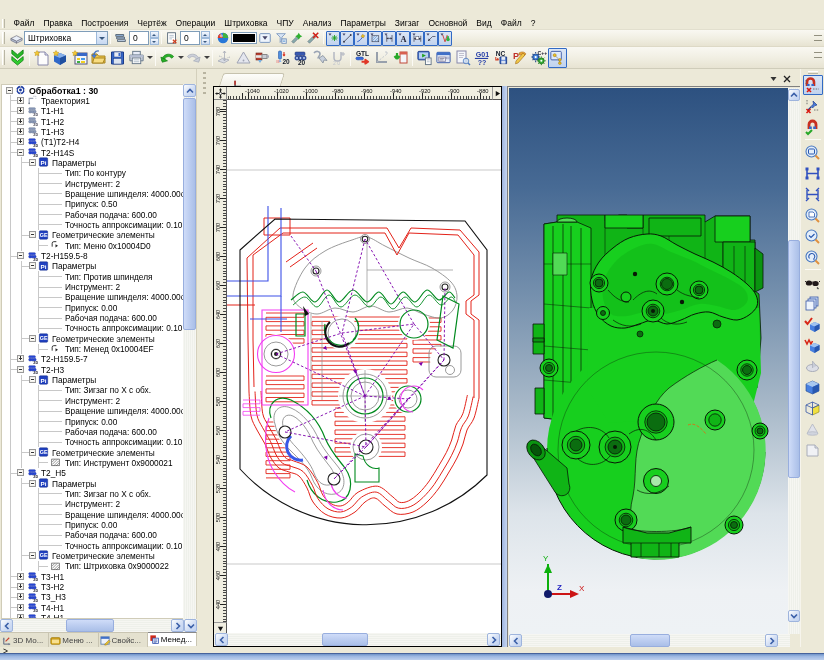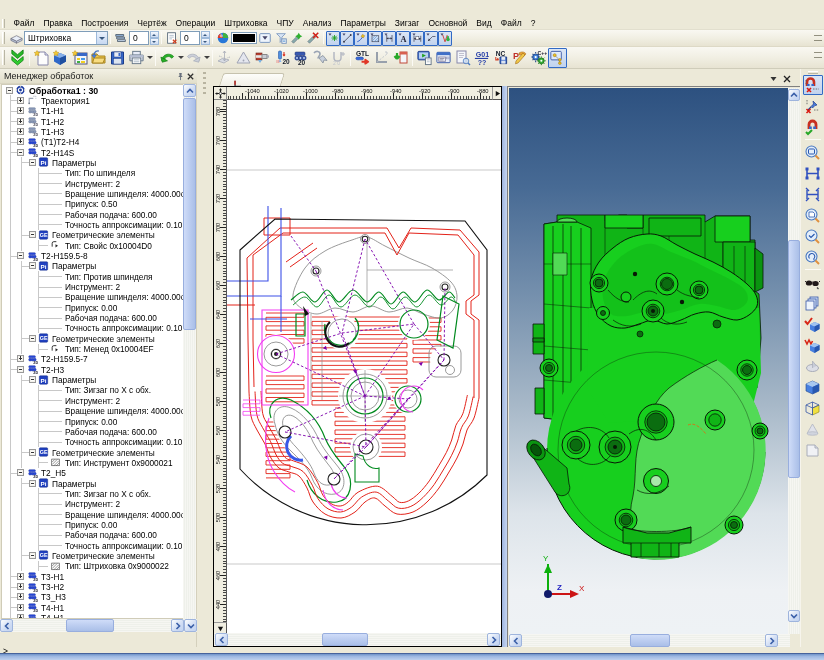--- a/index.html
+++ b/index.html
@@ -908,33 +908,20 @@
         <span class="tbbtn toggled">
           <svg width="17" height="17">
             <use href="#i-machine-schema"></use>
           </svg>
         </span>
       </span>
     <span class="tbend"></span>
   </div>
 
   <div class="abs lpanel">
-    <div class="lp-caption">
-      <span>Менеджер обработок</span>
-      <span class="lp-capbtn" style="right:11px;">
-          <svg width="9" height="9">
-            <use href="#i-pin"></use>
-          </svg>
-        </span>
-      <span class="lp-capbtn" style="right:1px;">
-          <svg width="9" height="9">
-            <use href="#i-xclose"></use>
-          </svg>
-        </span>
-    </div>
     <div class="lp-tree" id="tree">
         <div class="trow bold">
           <span class="texp" style="left: 4px;"></span>
           <span class="ticon" style="left: 13px;">
             <svg width="11" height="10">
               <use href="#i-t-camroot"></use>
             </svg>
           </span>
           <span class="lbl" style="left: 27px;">Обработка1 : 30</span>
         </div>
@@ -1014,21 +1001,21 @@
               <use href="#i-t-pi"></use>
             </svg>
           </span>
           <span class="lbl" style="left: 50px;">Параметры</span>
         </div>
         <div class="trow">
           <i class="tline" style="left: 7.5px; top: 0px; width: 1px; height: 10.4px;"></i>
           <i class="tline" style="left: 19px; top: 0px; width: 1px; height: 10.4px;"></i>
           <i class="tline" style="left: 36px; top: 0px; width: 1px; height: 10.4px;"></i>
           <i class="tline" style="left: 36px; top: 5px; width: 24px; height: 1px;"></i>
-          <span class="lbl" style="left: 63px;">Тип: По шпинделя</span>
+          <span class="lbl" style="left: 63px;">Тип: По контуру</span>
         </div>
         <div class="trow">
           <i class="tline" style="left: 7.5px; top: 0px; width: 1px; height: 10.4px;"></i>
           <i class="tline" style="left: 19px; top: 0px; width: 1px; height: 10.4px;"></i>
           <i class="tline" style="left: 36px; top: 0px; width: 1px; height: 10.4px;"></i>
           <i class="tline" style="left: 36px; top: 5px; width: 24px; height: 1px;"></i>
           <span class="lbl" style="left: 63px;">Инструмент: 2</span>
         </div>
         <div class="trow">
           <i class="tline" style="left: 7.5px; top: 0px; width: 1px; height: 10.4px;"></i>
@@ -1073,21 +1060,21 @@
         <div class="trow">
           <i class="tline" style="left: 7.5px; top: 0px; width: 1px; height: 10.4px;"></i>
           <i class="tline" style="left: 19px; top: 0px; width: 1px; height: 10.4px;"></i>
           <i class="tline" style="left: 36px; top: 0px; width: 1px; height: 10.4px;"></i>
           <i class="tline" style="left: 36px; top: 5px; width: 10px; height: 1px;"></i>
           <span class="ticon" style="left: 48px;">
             <svg width="11" height="10">
               <use href="#i-t-path"></use>
             </svg>
           </span>
-          <span class="lbl" style="left: 63px;">Тип: Свойс 0x10004D0</span>
+          <span class="lbl" style="left: 63px;">Тип: Меню 0x10004D0</span>
         </div>
         <div class="trow">
           <i class="tline" style="left: 7.5px; top: 0px; width: 1px; height: 10.4px;"></i>
           <i class="tline" style="left: 7.5px; top: 5px; width: 7.5px; height: 1px;"></i>
           <span class="texp" style="left: 15px;"></span>
           <span class="ticon" style="left: 25px;">
             <svg width="11" height="10">
               <use href="#i-t-millb"></use>
             </svg>
           </span>
@@ -1438,20 +1425,46 @@
             <use href="#i-sb-rt"></use>
           </svg>
         </div>
       <div class="sbtn" style="position:absolute;left:184px;top:0;width:13px;height:13px;">
           <svg width="8" height="8">
             <use href="#i-sb-dn"></use>
           </svg>
         </div>
     </div>
 
+    <div class="lp-tabs" id="lp-tabs">
+        <div class="lp-tab">
+          <svg width="11" height="11">
+            <use href="#i-tab-3d"></use>
+          </svg>
+          <span>3D Мо...</span>
+        </div>
+        <div class="lp-tab">
+          <svg width="11" height="11">
+            <use href="#i-tab-menu"></use>
+          </svg>
+          <span>Меню ...</span>
+        </div>
+        <div class="lp-tab">
+          <svg width="11" height="11">
+            <use href="#i-tab-props"></use>
+          </svg>
+          <span>Свойс...</span>
+        </div>
+        <div class="lp-tab active">
+          <svg width="11" height="11">
+            <use href="#i-tab-manager"></use>
+          </svg>
+          <span>Менед...</span>
+        </div>
+      </div>
   </div>
 
   <div class="abs vsplit">
       <span class="dots"></span>
     </div>
 
   <div class="abs mdistrip">
     <div class="pagetab">
         <span class="glyph"><svg width="10" height="10">
             <use href="#i-page-axes"></use>

